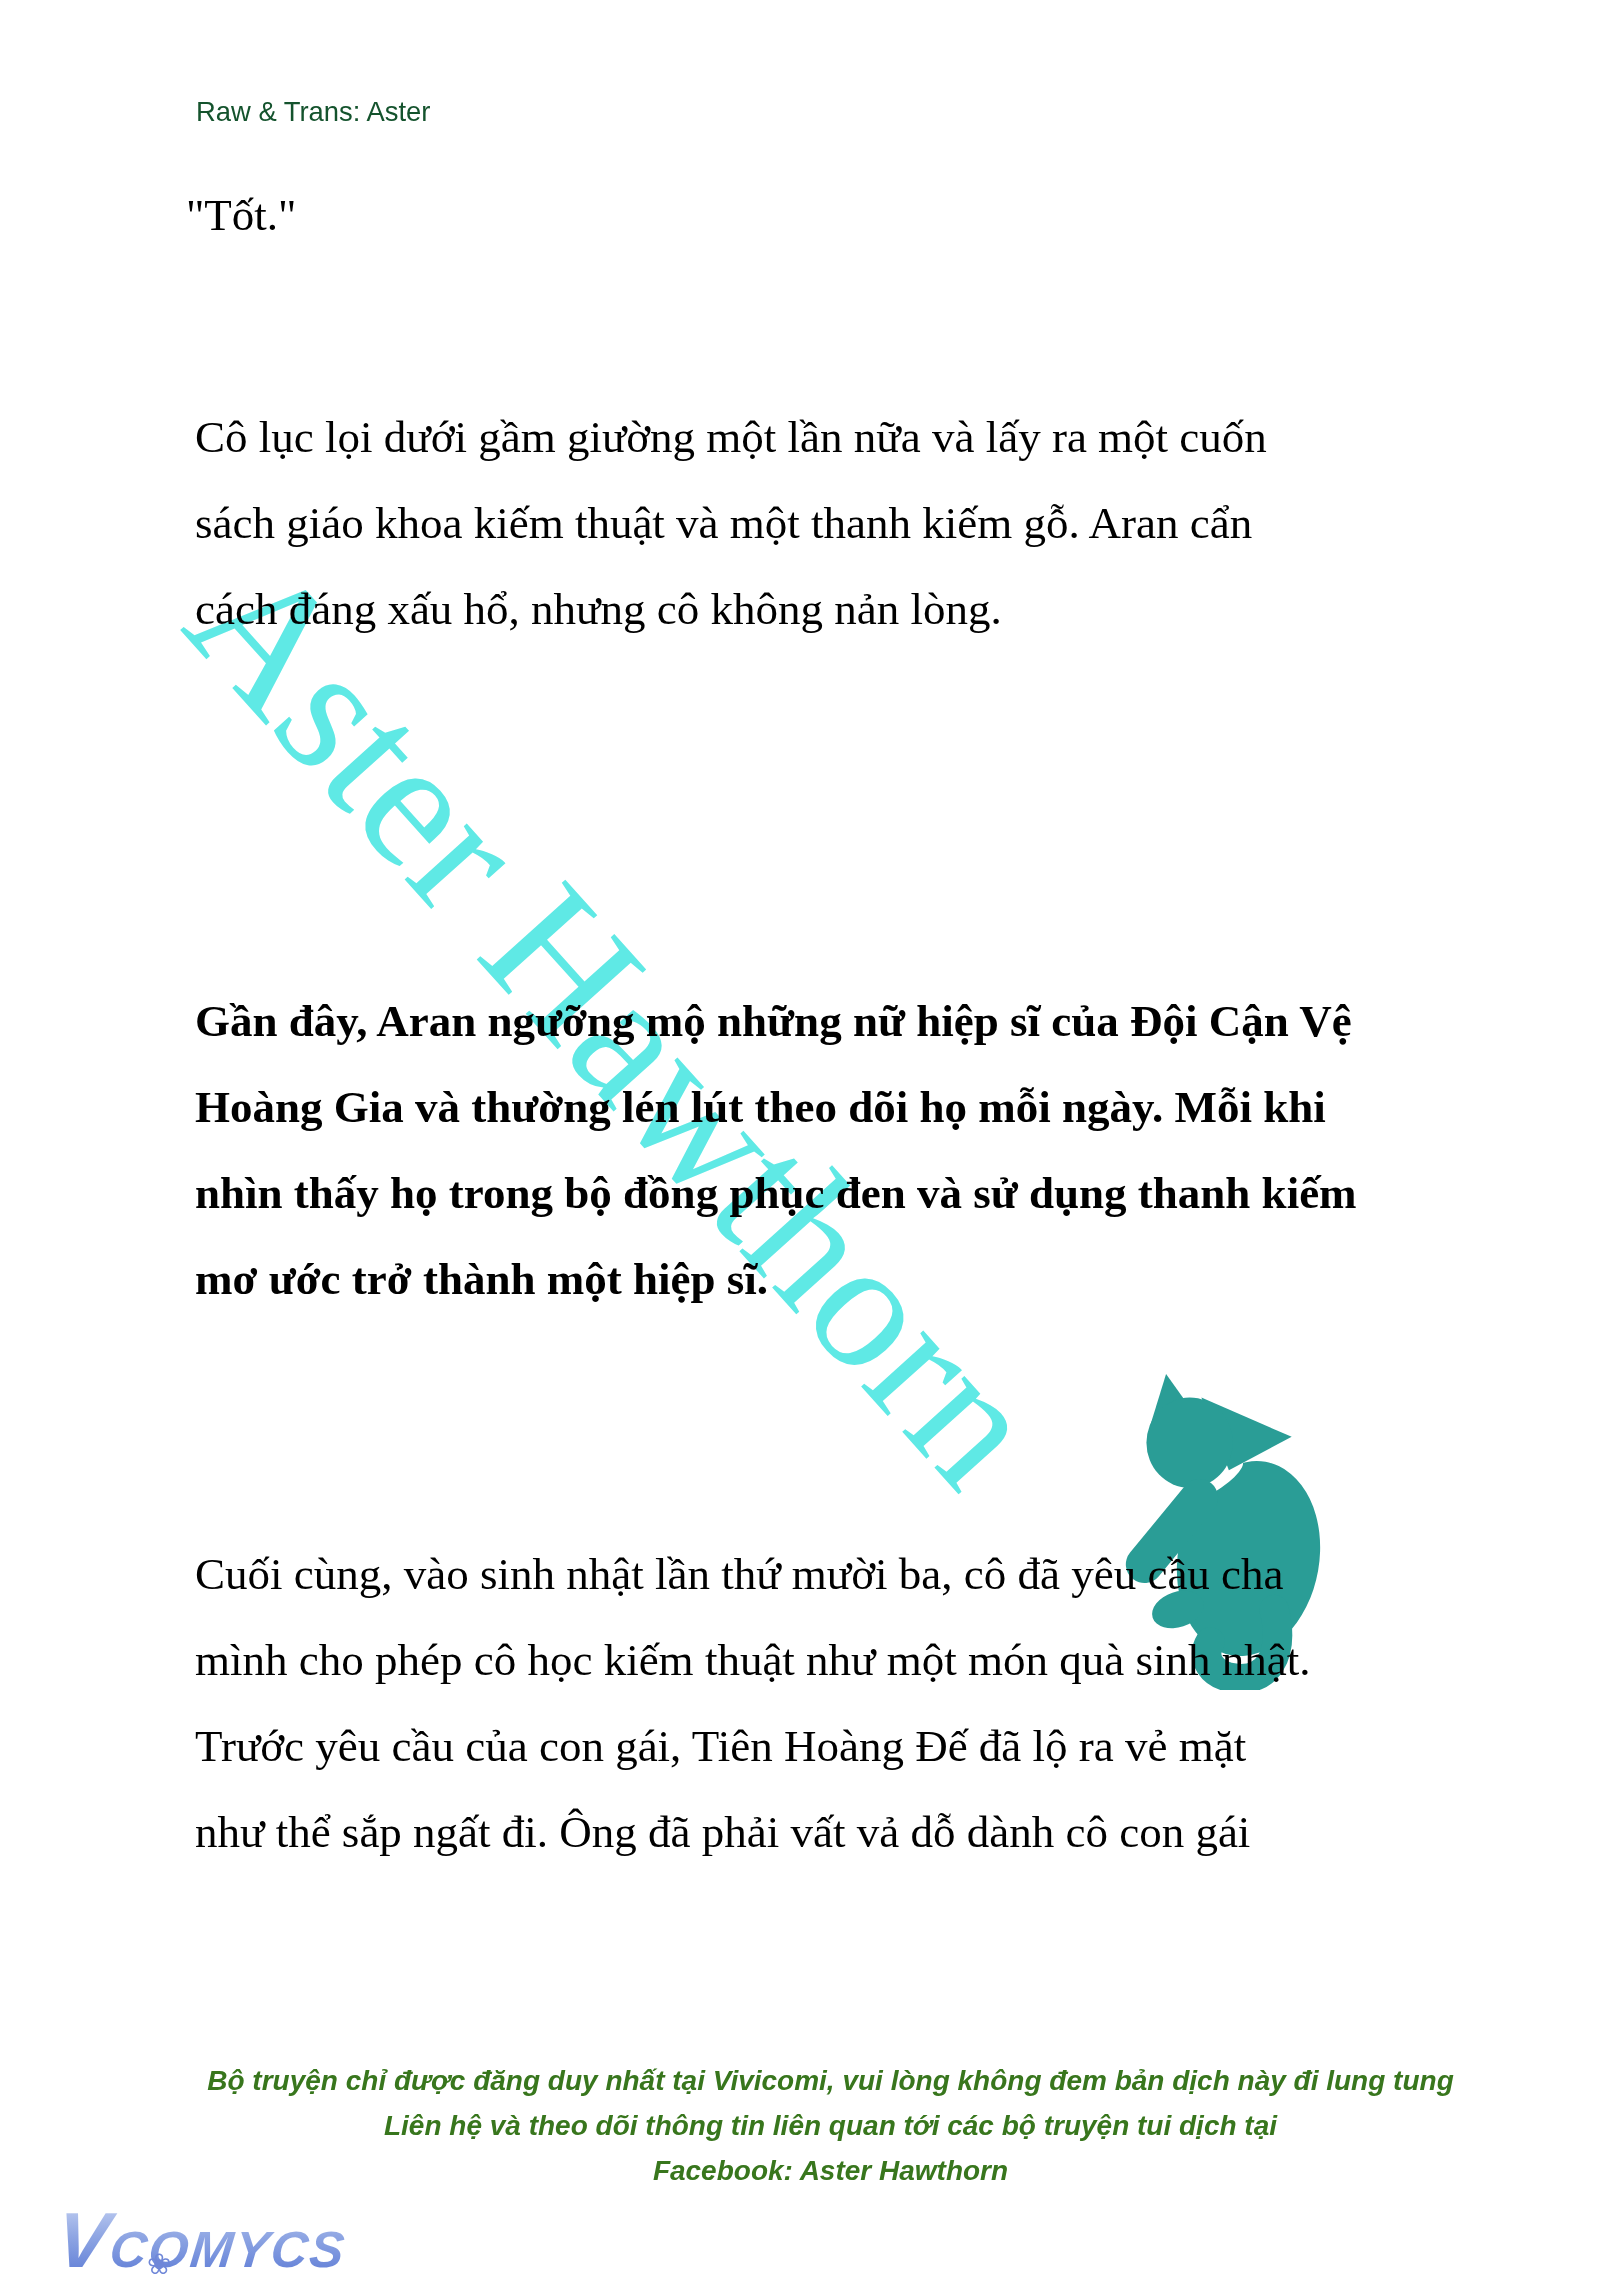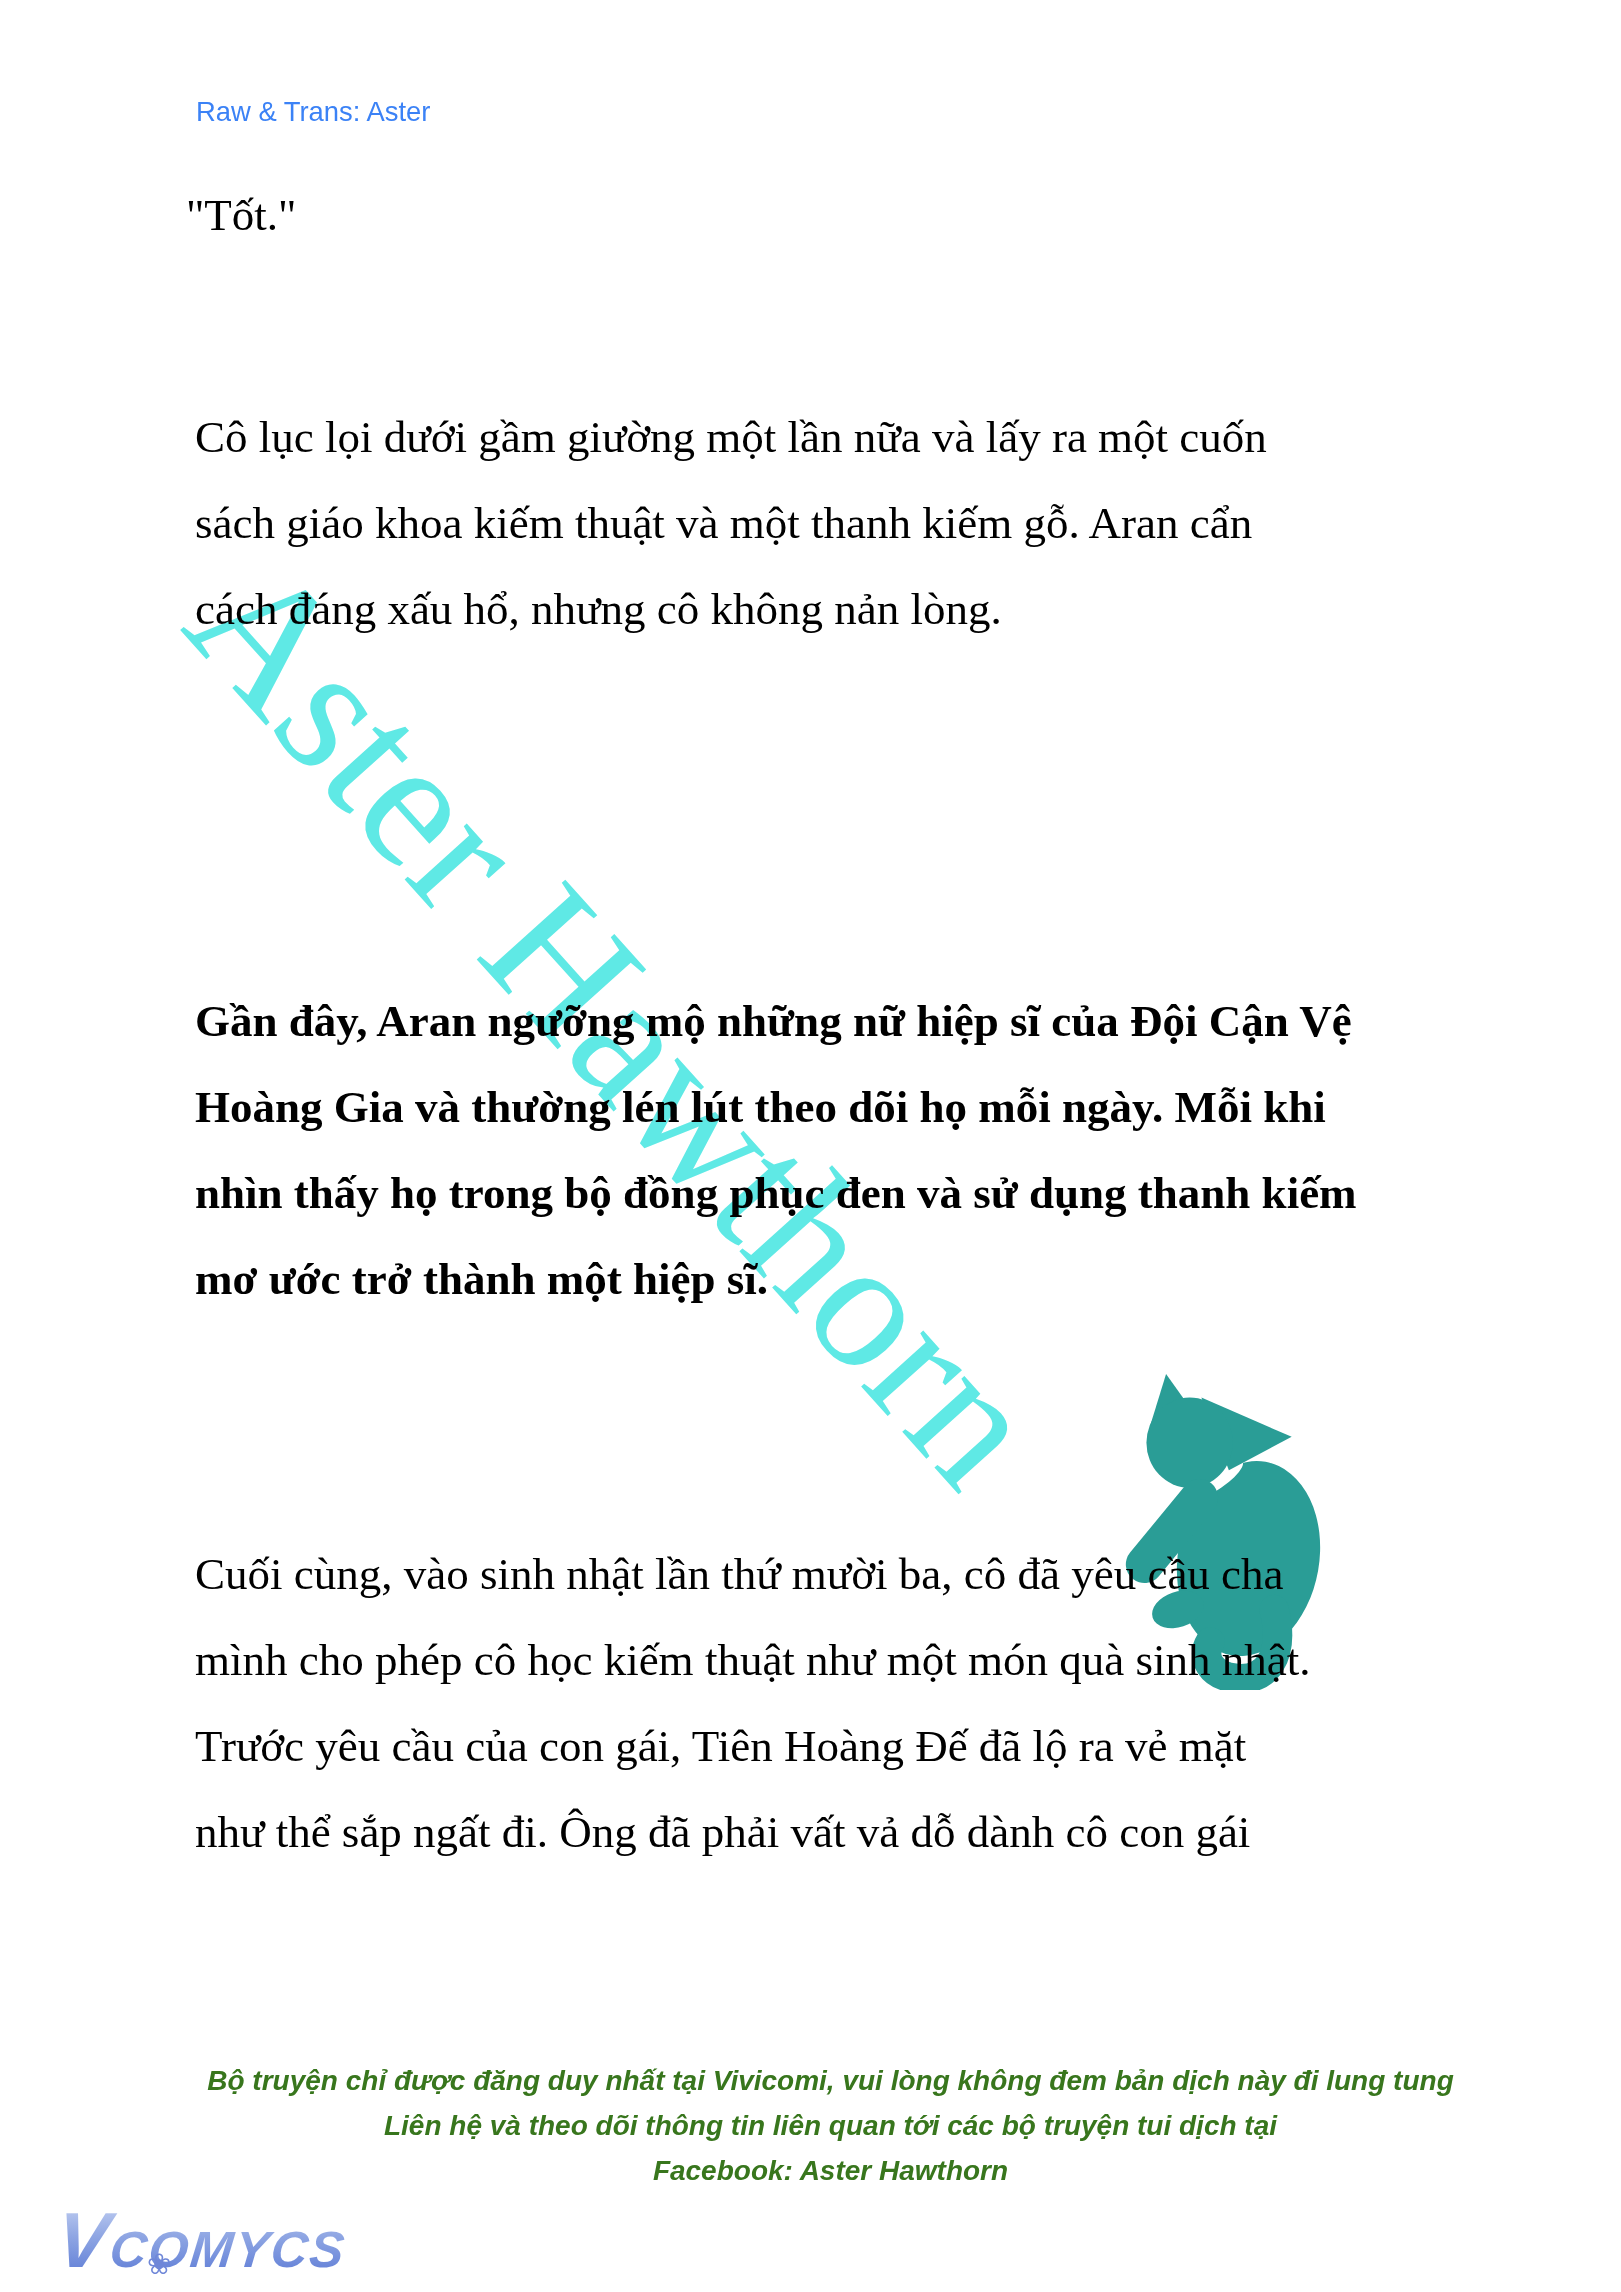--- a/index.html
+++ b/index.html
@@ -7,21 +7,21 @@
     position:relative;
     width:1621px;height:2293px;
     background:#ffffff;
     overflow:hidden;
     font-family:"Liberation Serif", serif;
     color:#000;
   }
   .header-credit{
     position:absolute;left:196px;top:96px;
     font-family:"Liberation Sans", sans-serif;
-    font-size:27.4px;color:#3b82f6;
+    font-size:27.4px;color:#14532d;
     white-space:nowrap;
     z-index:3;
   }
   .quote-line{
     position:absolute;left:186px;top:188px;
     font-size:45px;line-height:1.2;
     white-space:nowrap;
     z-index:3;
   }
   .para{

